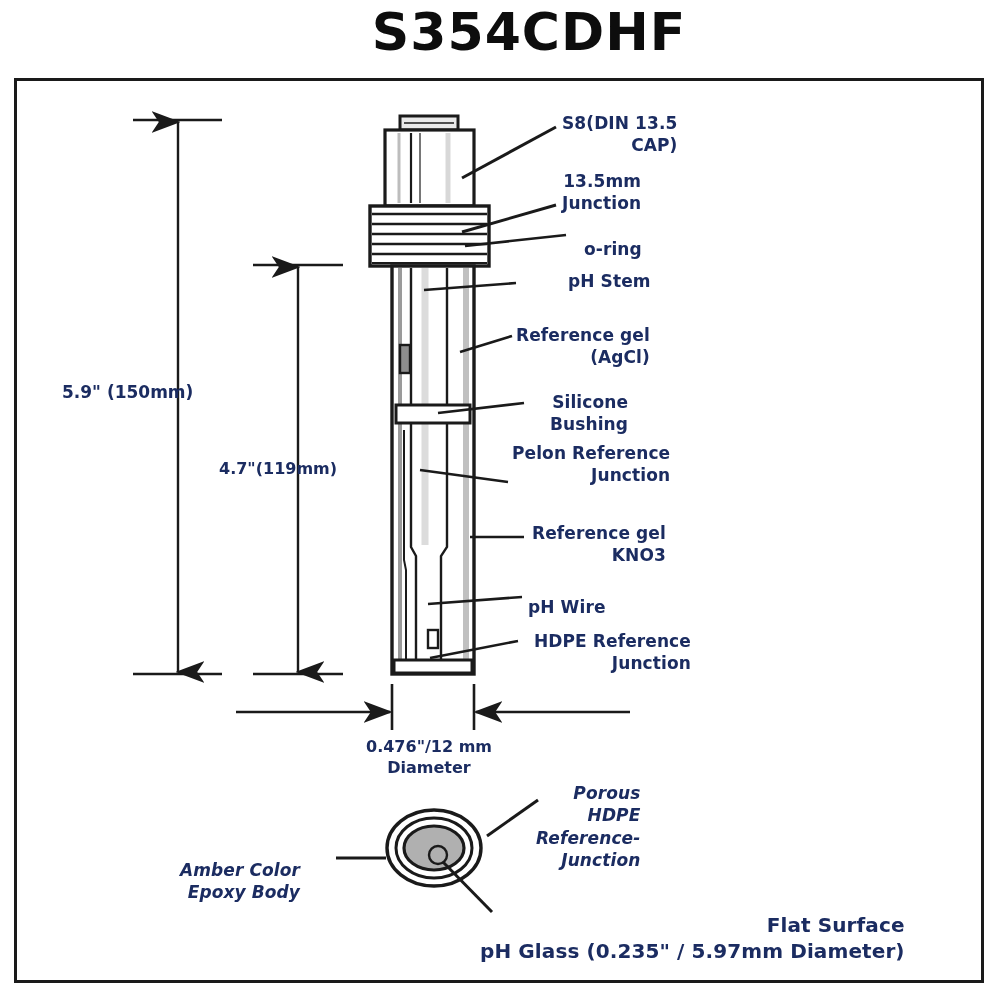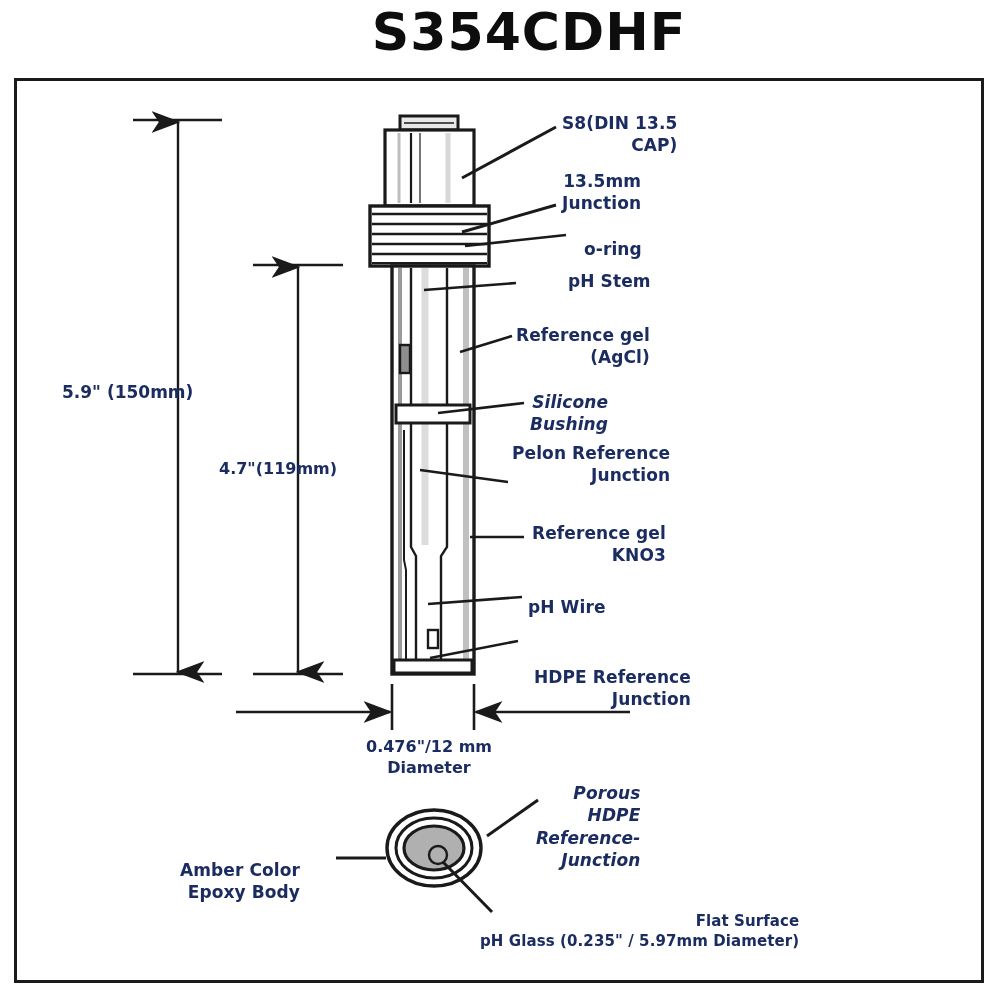--- a/index.html
+++ b/index.html
@@ -49,21 +49,21 @@
   .dim{
     position:absolute;
     color:#1b2c61;
     font-size:17px;
     font-weight:bold;
     line-height:1.32;
     white-space:pre-line;
     font-family:"DejaVu Sans", sans-serif;
   }
   .dim.small{font-size:16px;}
-  .lbl.small{font-size:15px;}
+  .lbl.small{font-size:20px;}
 </style>
 </head>
 <body>
 
 <div id="title">S354CDHF</div>
 
 <div id="frame"></div>
 
 <svg id="diagram" viewBox="0 0 1000 1000">
   <defs>
@@ -172,35 +172,35 @@
 </svg>
 
 <div class="lbl" style="left:562px;top:112px;">S8(DIN 13.5
 CAP)</div>
 <div class="lbl" style="left:562px;top:170px;">13.5mm
 Junction</div>
 <div class="lbl" style="left:584px;top:238px;">o-ring</div>
 <div class="lbl" style="left:520px;top:270px;margin-left:48px;">pH Stem</div>
 <div class="lbl" style="left:516px;top:324px;">Reference gel
 (AgCl)</div>
-<div class="lbl" style="left:530px;top:391px;font-style:italic;">Silicone
+<div class="lbl" style="left:550px;top:391px;">Silicone
 Bushing</div>
 <div class="lbl" style="left:512px;top:442px;">Pelon Reference
 Junction</div>
 <div class="lbl" style="left:532px;top:522px;">Reference gel
 KNO3</div>
 <div class="lbl" style="left:528px;top:596px;">pH Wire</div>
-<div class="lbl" style="left:534px;top:630px;margin-top:36px;">HDPE Reference
+<div class="lbl" style="left:534px;top:630px;">HDPE Reference
 Junction</div>
 
 <div class="lbl" style="left:536px;top:782px;font-style:italic;">Porous
 HDPE
 Reference-
 Junction</div>
-<div class="lbl" style="left:180px;top:859px;">Amber Color
+<div class="lbl" style="left:180px;top:859px;font-style:italic;">Amber Color
 Epoxy Body</div>
 <div class="lbl small" style="left:480px;top:912px;">Flat Surface
 pH Glass (0.235" / 5.97mm Diameter)</div>
 
 <div class="dim" style="left:62px;top:381px;">5.9" (150mm)</div>
 <div class="dim small" style="left:219px;top:458px;">4.7"(119mm)</div>
 <div class="dim small" style="left:339px;top:736px;text-align:center;width:180px;">0.476"/12 mm
 Diameter</div>
 
 </body></html>

